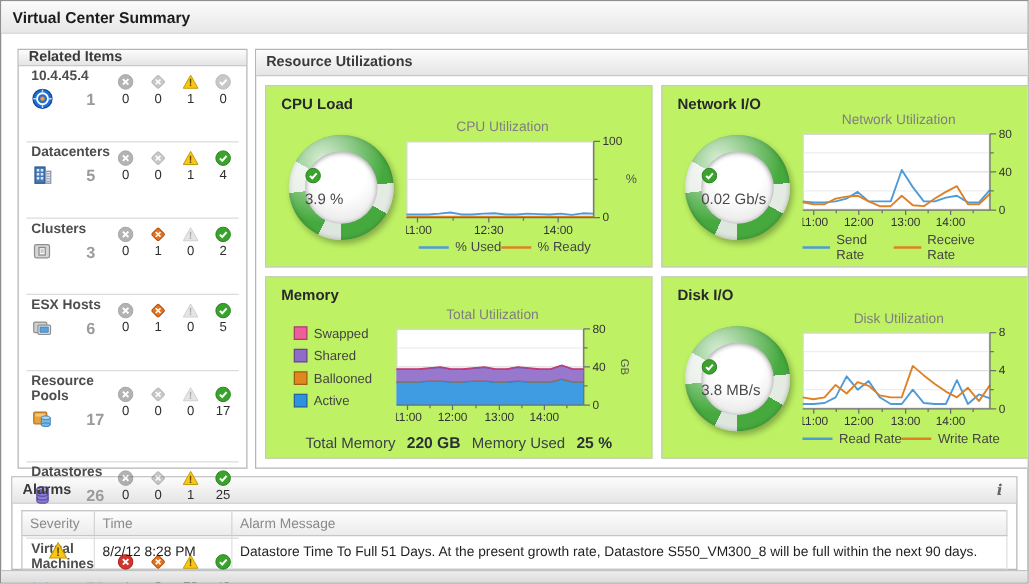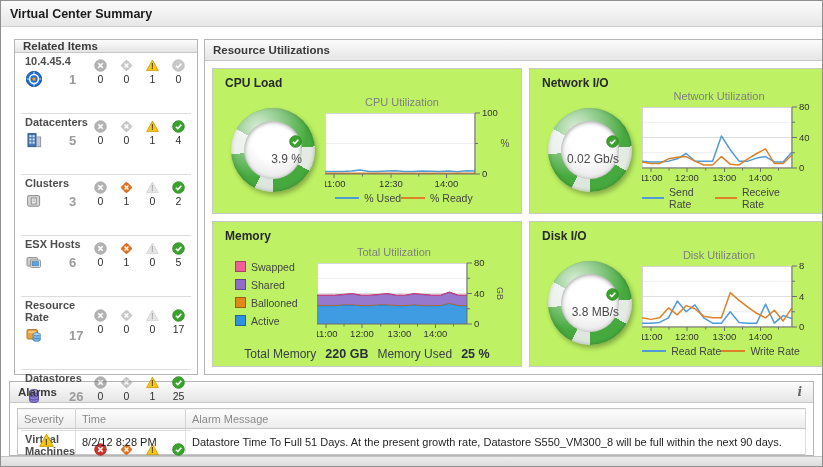--- a/index.html
+++ b/index.html
@@ -47,21 +47,21 @@
   .quad-body { flex:1; display:flex; align-items:center; }
   .gauge-wrap { width:104px; display:flex; justify-content:center; }
   .gauge { width:84px; height:84px; border-radius:50%; position:relative;
     background:conic-gradient(from 20deg,#46a93e 0 65deg,#e3ebe3 65deg 100deg,#46a93e 100deg 160deg,#dde7dd 160deg 186deg,#46a93e 186deg 244deg,#e3ebe3 244deg 280deg,#46a93e 280deg 360deg);
     box-shadow:2px 3px 5px rgba(0,0,0,.3), inset 0 0 4px rgba(0,0,0,.25); }
   .gauge::before { content:""; position:absolute; inset:0; border-radius:50%;
     background:radial-gradient(circle at 32% 24%, rgba(255,255,255,.8), rgba(255,255,255,0) 58%); }
   .gauge-inner { position:absolute; inset:13px; border-radius:50%;
     background:radial-gradient(circle at 50% 32%, #ffffff 40%, #dedede);
     box-shadow:inset 0 1px 4px rgba(0,0,0,.4); display:flex; flex-direction:column;
-    align-items:flex-end; justify-content:center; gap:0; }
+    align-items:flex-start; justify-content:center; gap:0; }
   .g-val { font-size:12px; color:#4a4a4a; }
   .chart-col { flex:1; display:flex; flex-direction:column; align-items:center; }
   .chart-title { font-size:11px; color:#7f7f7f; padding-right:34px; margin-bottom:1px; }
   .chart svg { display:block; }
   .legend { display:flex; justify-content:center; padding-right:30px; margin-top:1px; }
   .leg-item { display:flex; align-items:center; gap:5px; }
   .leg-line { display:inline-block; width:24px; height:2px; }
   .leg-sw { display:inline-block; width:11px; height:11px; border:1px solid rgba(0,0,0,.3); }
   .leg-lab { font-size:10.5px; color:#444; }
   .legend-col { width:88px; display:flex; flex-direction:column; justify-content:center; padding-left:14px; }
@@ -295,21 +295,21 @@
                   <svg width="13" height="13">
                     <use href="#ic-normal"></use>
                   </svg>
                   <span class="sc">5</span>
                 </div>
             </div>
           </div>
 
           <div class="ri-row">
             <div class="ri-left">
-              <div class="ri-name">Resource Rate</div>
+              <div class="ri-name">Resource Pools</div>
               <div class="ri-il">
                 <span class="ri-icon">
                     <svg width="18" height="18" viewBox="0 0 18 18">
                       <rect x="2" y="3.6" width="10.4" height="9.4" rx="1" fill="#e8a33d" stroke="#b4762a"></rect>
                       <rect x="3.4" y="5" width="7.6" height="2.2" fill="#f6c878"></rect>
                       <rect x="8" y="8.2" width="7.2" height="5.6" fill="#74b8e8" stroke="#3a7ab0" stroke-width="0.7"></rect>
                       <ellipse cx="11.6" cy="8.2" rx="3.6" ry="1.5" fill="#b0d8f4" stroke="#3a7ab0" stroke-width="0.7"></ellipse>
                       <ellipse cx="11.6" cy="13.8" rx="3.6" ry="1.5" fill="#74b8e8" stroke="#3a7ab0" stroke-width="0.7"></ellipse>
                     </svg>
                   </span>

